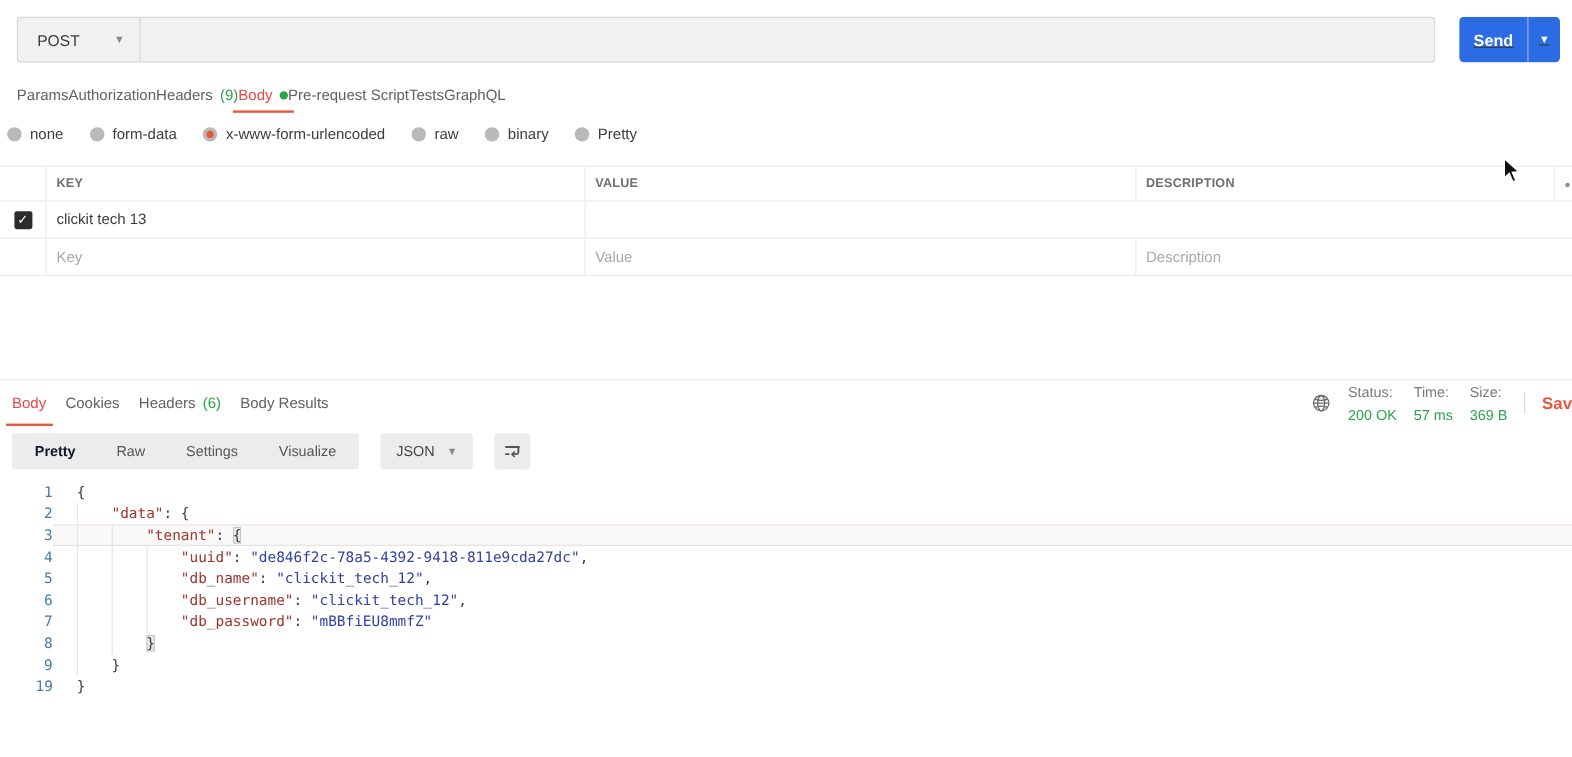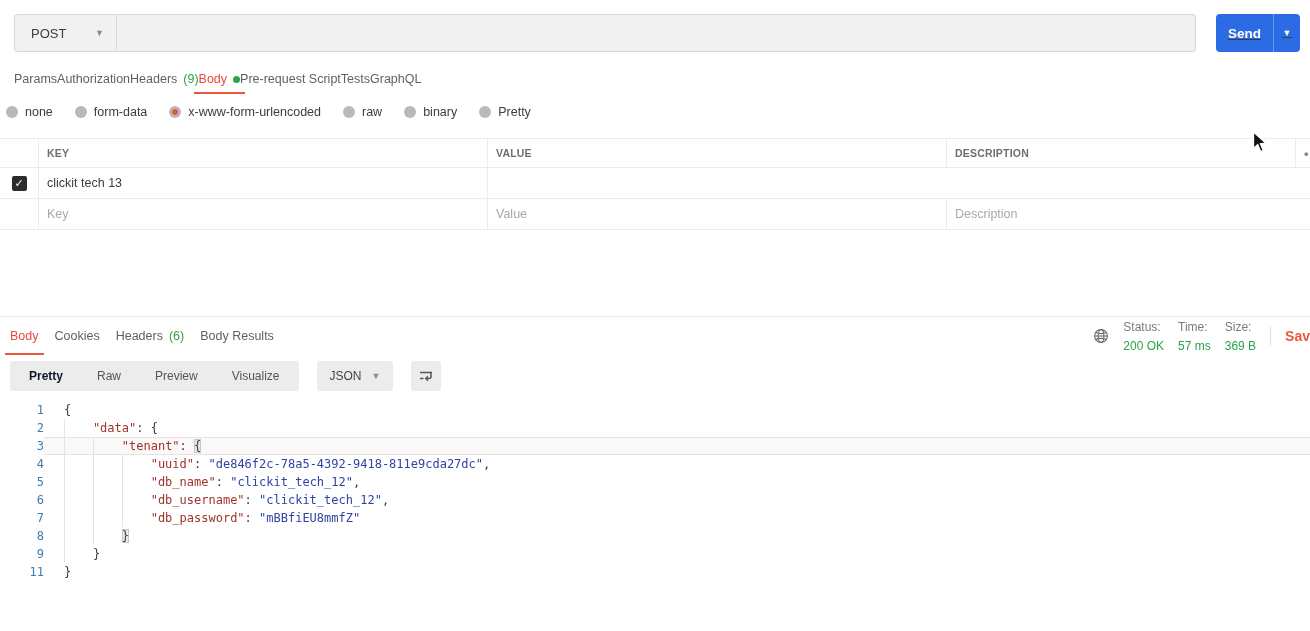--- a/index.html
+++ b/index.html
@@ -221,21 +221,21 @@
     </div>
     <div class="meta-divider"></div>
     <div class="save-label">Sav</div>
   </div>
 </div>
 
 <div class="view-bar">
   <div class="segmented">
       <div class="seg-item active">Pretty</div>
       <div class="seg-item">Raw</div>
-      <div class="seg-item">Preview</div>
+      <div class="seg-item">Settings</div>
       <div class="seg-item">Visualize</div>
     </div>
   <div class="format-select">
     <span>JSON</span>
     <span class="caret">▼</span>
   </div>
   <div class="wrap-btn">
     <svg width="16" height="16" viewBox="0 0 16 16">
       <g fill="none" stroke="#555" stroke-width="1.5">
         <line x1="2" y1="4.5" x2="14" y2="4.5"></line>
@@ -278,20 +278,20 @@
     </div>
     <div class="code-line">
       <div class="gutter">8</div>
       <div class="line-content"><span class="ind"></span><span class="ind"></span><span class="tk-pn boxed">}</span></div>
     </div>
     <div class="code-line">
       <div class="gutter">9</div>
       <div class="line-content"><span class="ind"></span><span class="tk-pn">}</span></div>
     </div>
     <div class="code-line">
-      <div class="gutter">11</div>
+      <div class="gutter">19</div>
       <div class="line-content"><span class="tk-pn">}</span></div>
     </div>
   </div>
 
 <svg class="mouse-cursor" width="17" height="23" viewBox="0 0 17 23">
   <path d="M1.5 1 L1.5 17.5 L5.7 13.7 L8.6 20.6 L11.3 19.4 L8.4 12.7 L14 12.2 Z" fill="#111" stroke="#fff" stroke-width="1.3"></path>
 </svg>
 
 </body></html>

